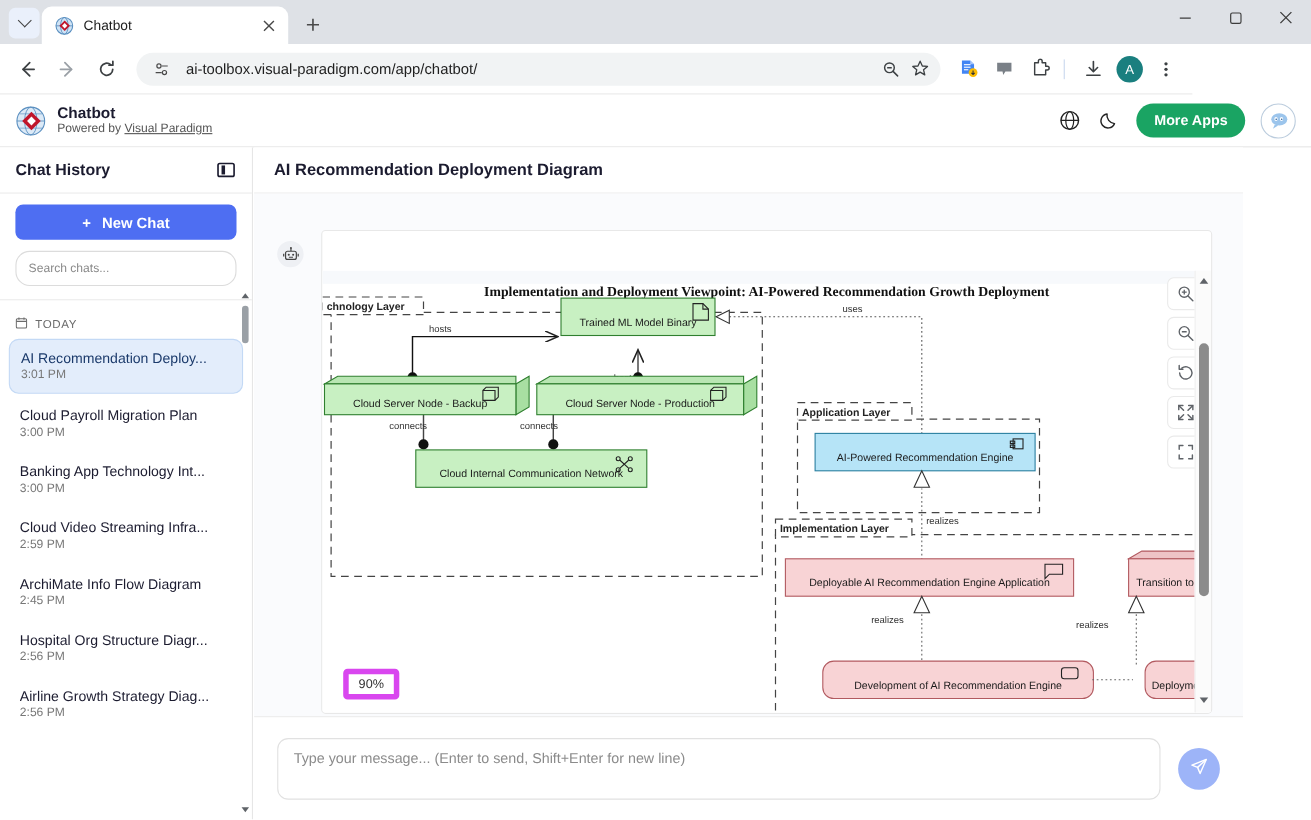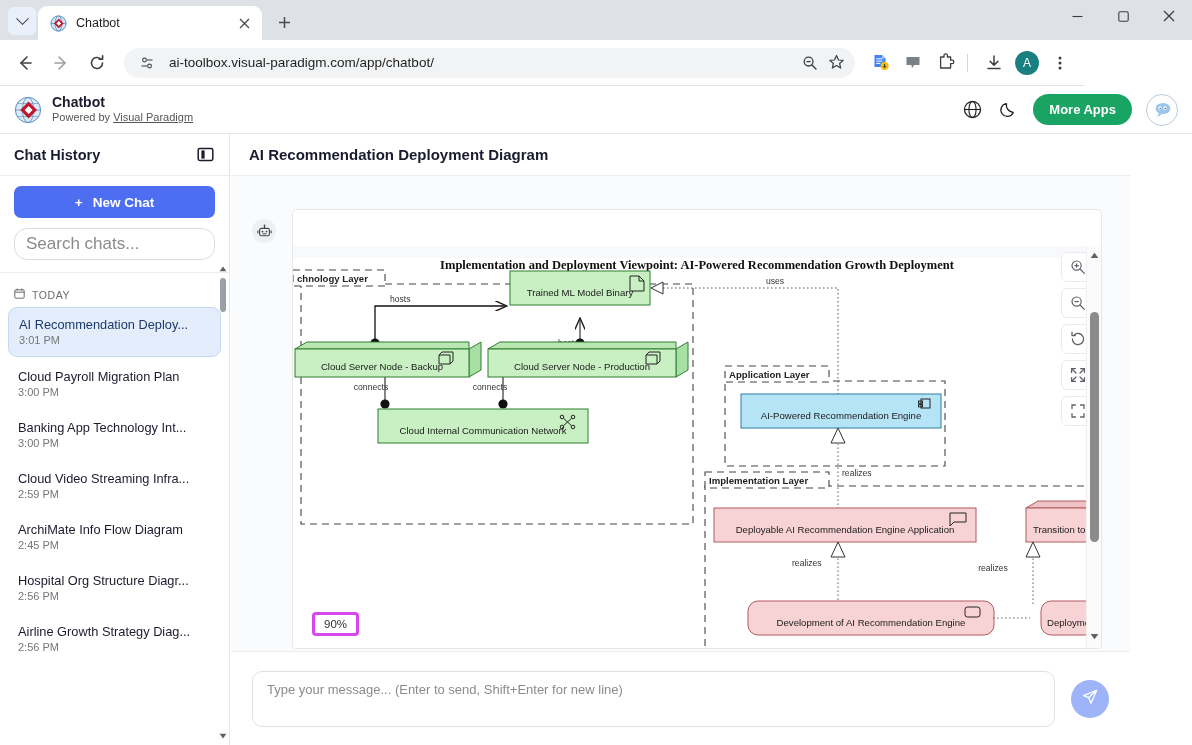--- a/index.html
+++ b/index.html
@@ -94,21 +94,21 @@
   .sb-head-title { font-size: 14.5px; font-weight: bold; color: #1b1b2f; }
   .sb-collapse { margin-left: auto; width: 20px; height: 20px; display:flex; align-items:center; justify-content:center;}
   .sb-top { padding: 10px 14px 12px; border-bottom: 1px solid #ececec; }
   .new-chat-btn {
     width: 100%; height: 32px; background: #4e6ef2; color: #fff;
     border: none; border-radius: 7px; font-size: 13.5px; font-weight: bold;
     display: flex; align-items: center; justify-content: center; gap: 10px; cursor: pointer;
   }
   .search-box {
     margin-top: 10px; width: 100%; height: 32px; border: 1px solid #dcdcdc;
-    border-radius: 13px; padding: 0 11px; font-size: 17px; color: #444;
+    border-radius: 13px; padding: 0 11px; font-size: 11px; color: #444;
     font-family: "Liberation Sans", sans-serif; background: #fff;
   }
   .search-box::placeholder { color: #8a8a8a; }
   .sb-list { position: absolute; left: 0; top: 145px; right: 0; bottom: 0; overflow: hidden; padding: 0 8px; }
   .sb-group-label {
     display: flex; align-items: center; gap: 7px; font-size: 10.5px; letter-spacing: .6px;
     color: #6b6b6b; padding: 9px 6px 6px; font-weight: normal;
   }
   .chat-item { padding: 8px 10px; border-radius: 9px; margin-bottom: 3px; cursor: pointer; }
   .chat-item.active { background: #e3edfb; border: 1px solid #c3d9f5; }
@@ -156,21 +156,21 @@
     font-size: 12.5px; font-weight: bold; color: #111; font-family: "Liberation Serif", serif;
   }
   .svg-canvas { position: absolute; left: 0; top: 0; }
 
   .zoom-tools { position: absolute; right: 6px; top: 6px; display: flex; flex-direction: column; gap: 6px; }
   .zoom-btn {
     width: 34px; height: 30px; background: #fff; border: 1px solid #eaeaea; border-radius: 6px;
     display: flex; align-items: center; justify-content: center; cursor: pointer;
   }
   .zoom-level {
-    position: absolute; left: 19px; bottom: 12px; background: #fff; border: 3px solid #d946ef;
+    position: absolute; left: 19px; bottom: 12px; background: #fff; border: 5px solid #d946ef;
     border-radius: 4px; padding: 3px 9px; font-size: 11.5px; color: #333;
   }
 
   .canvas-scroll { position: absolute; right: 0; top: 0; width: 15px; bottom: 0; background: #fbfbfb; border-left: 1px solid #f0f0f0; }
   .cs-arrow { position: absolute; left: 0; width: 15px; height: 15px; display: flex; align-items: center; justify-content: center; }
   .cs-arrow.up { top: 2px; } .cs-arrow.dn { bottom: 4px; }
   .cs-thumb { position: absolute; left: 3px; top: 66px; width: 9px; height: 230px; border-radius: 5px; background: #8b8b8b; }
 
   
   .composer {

